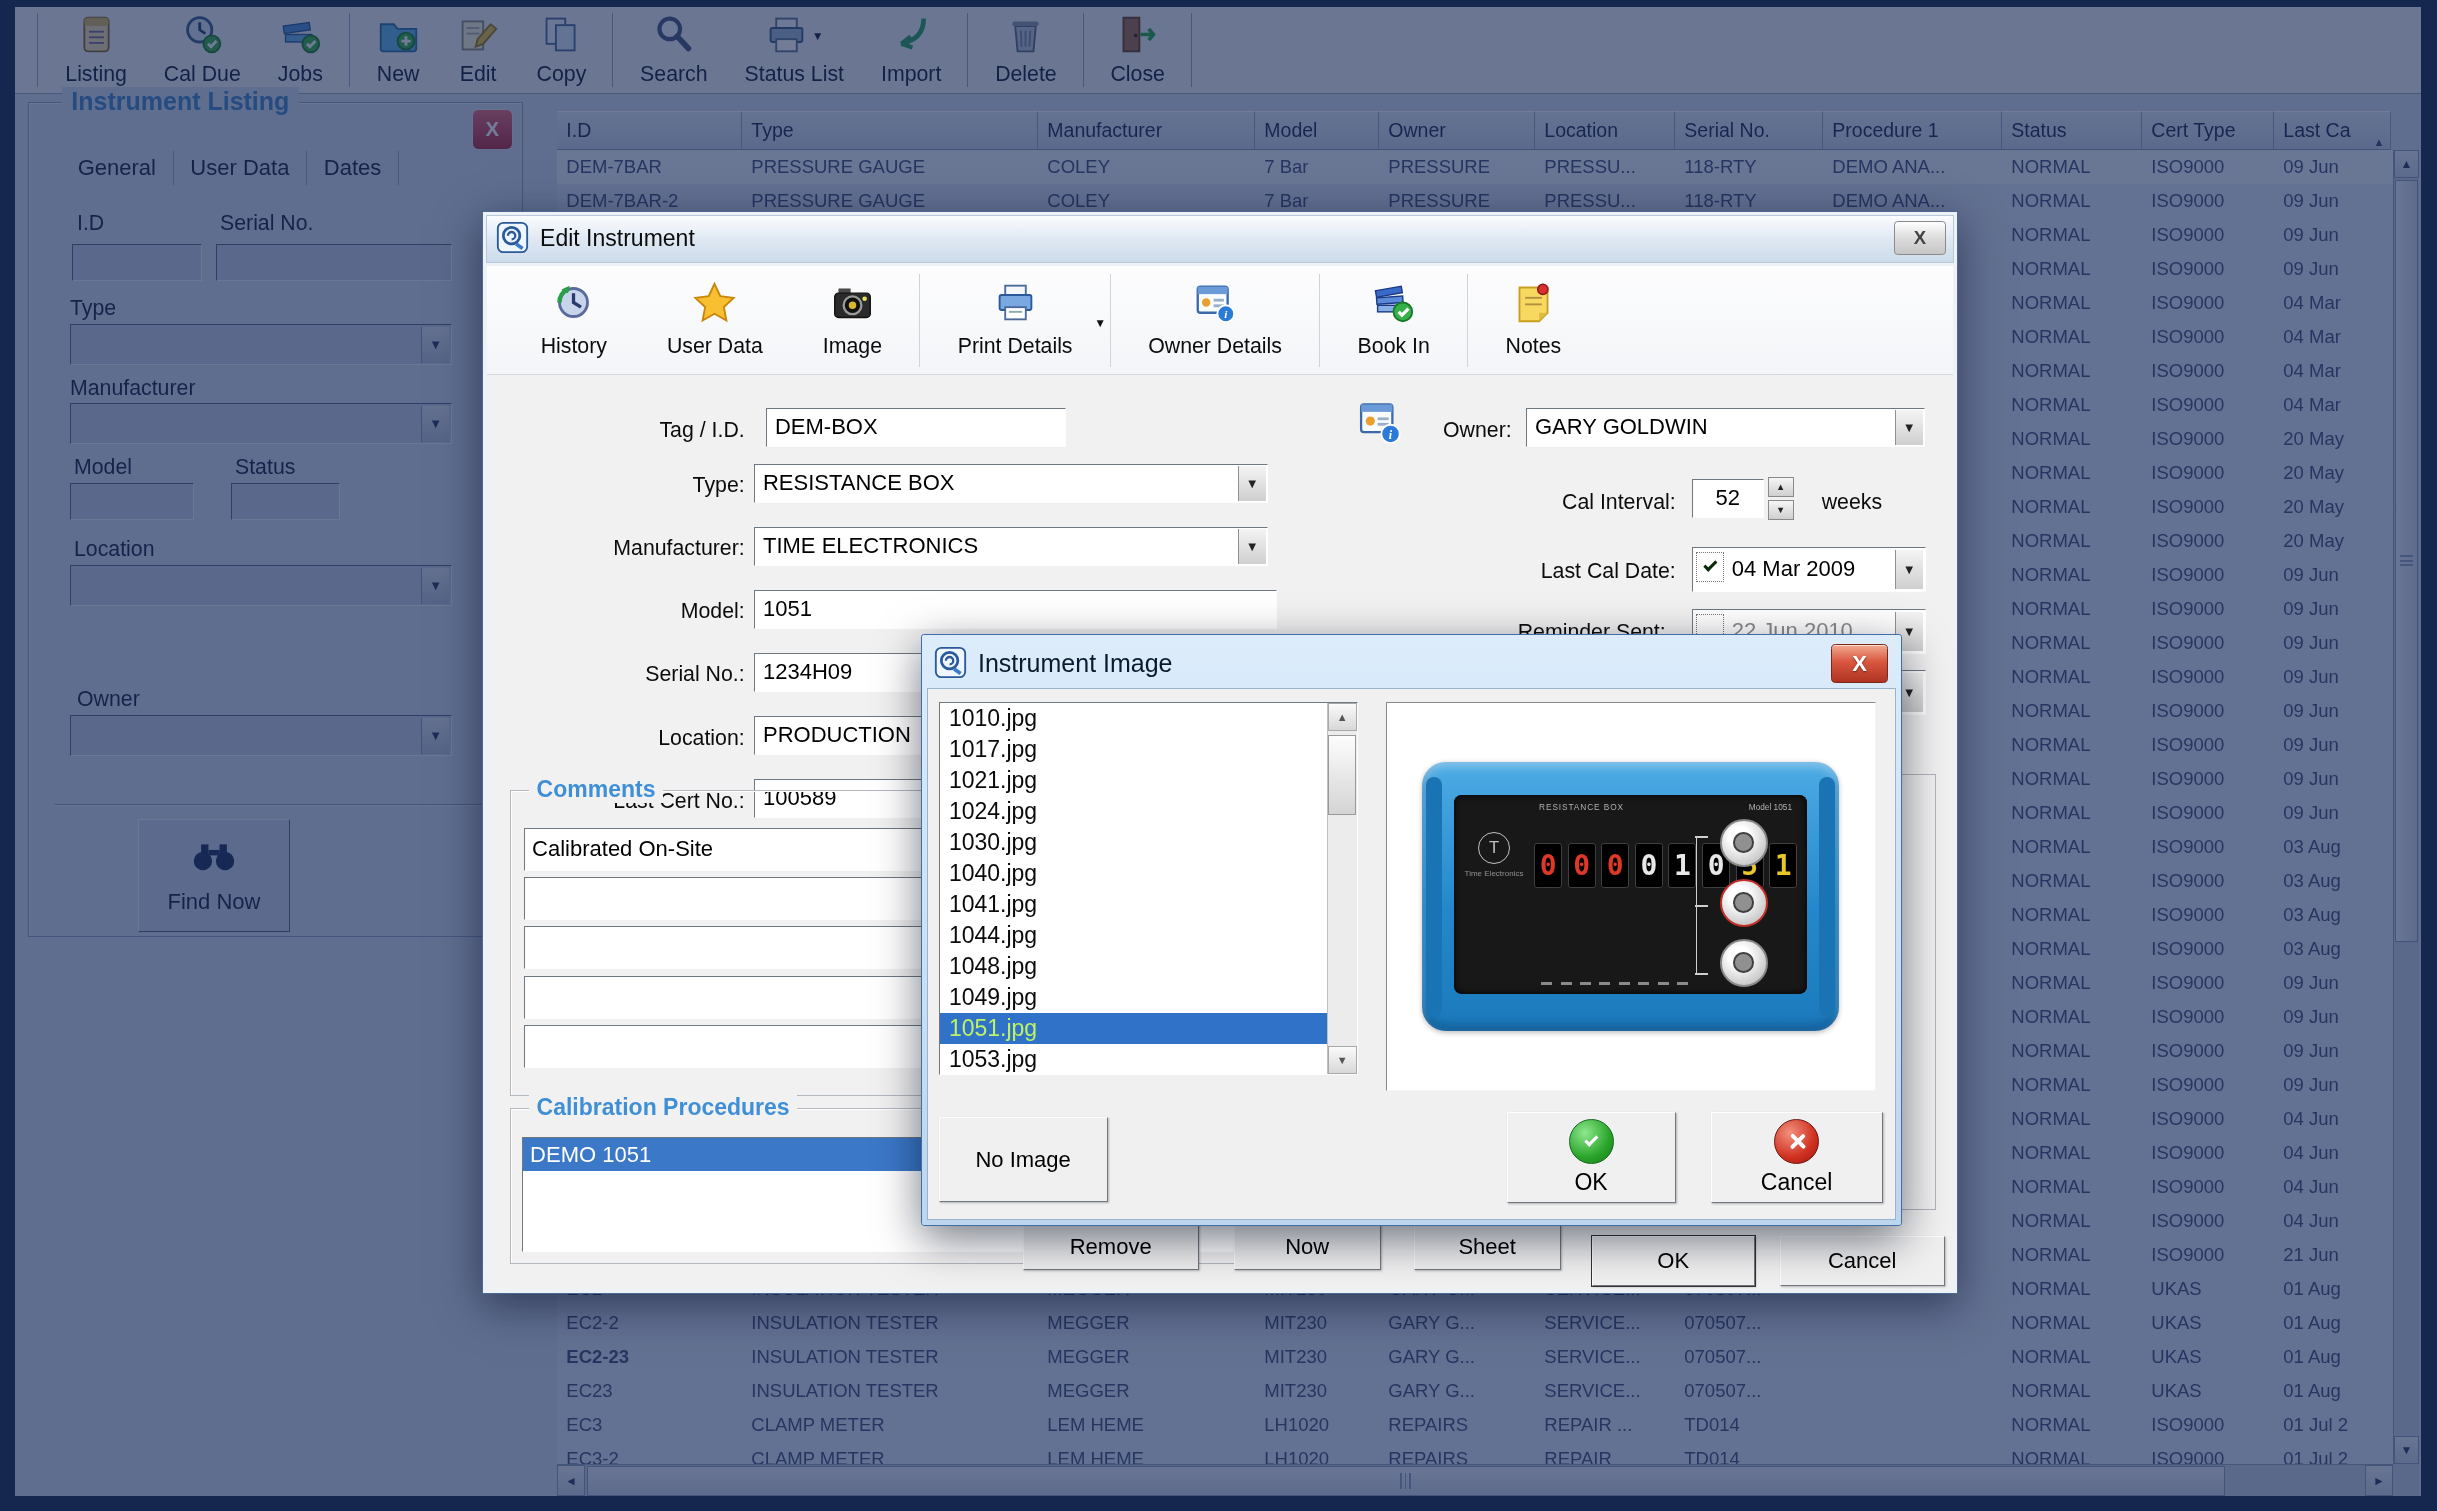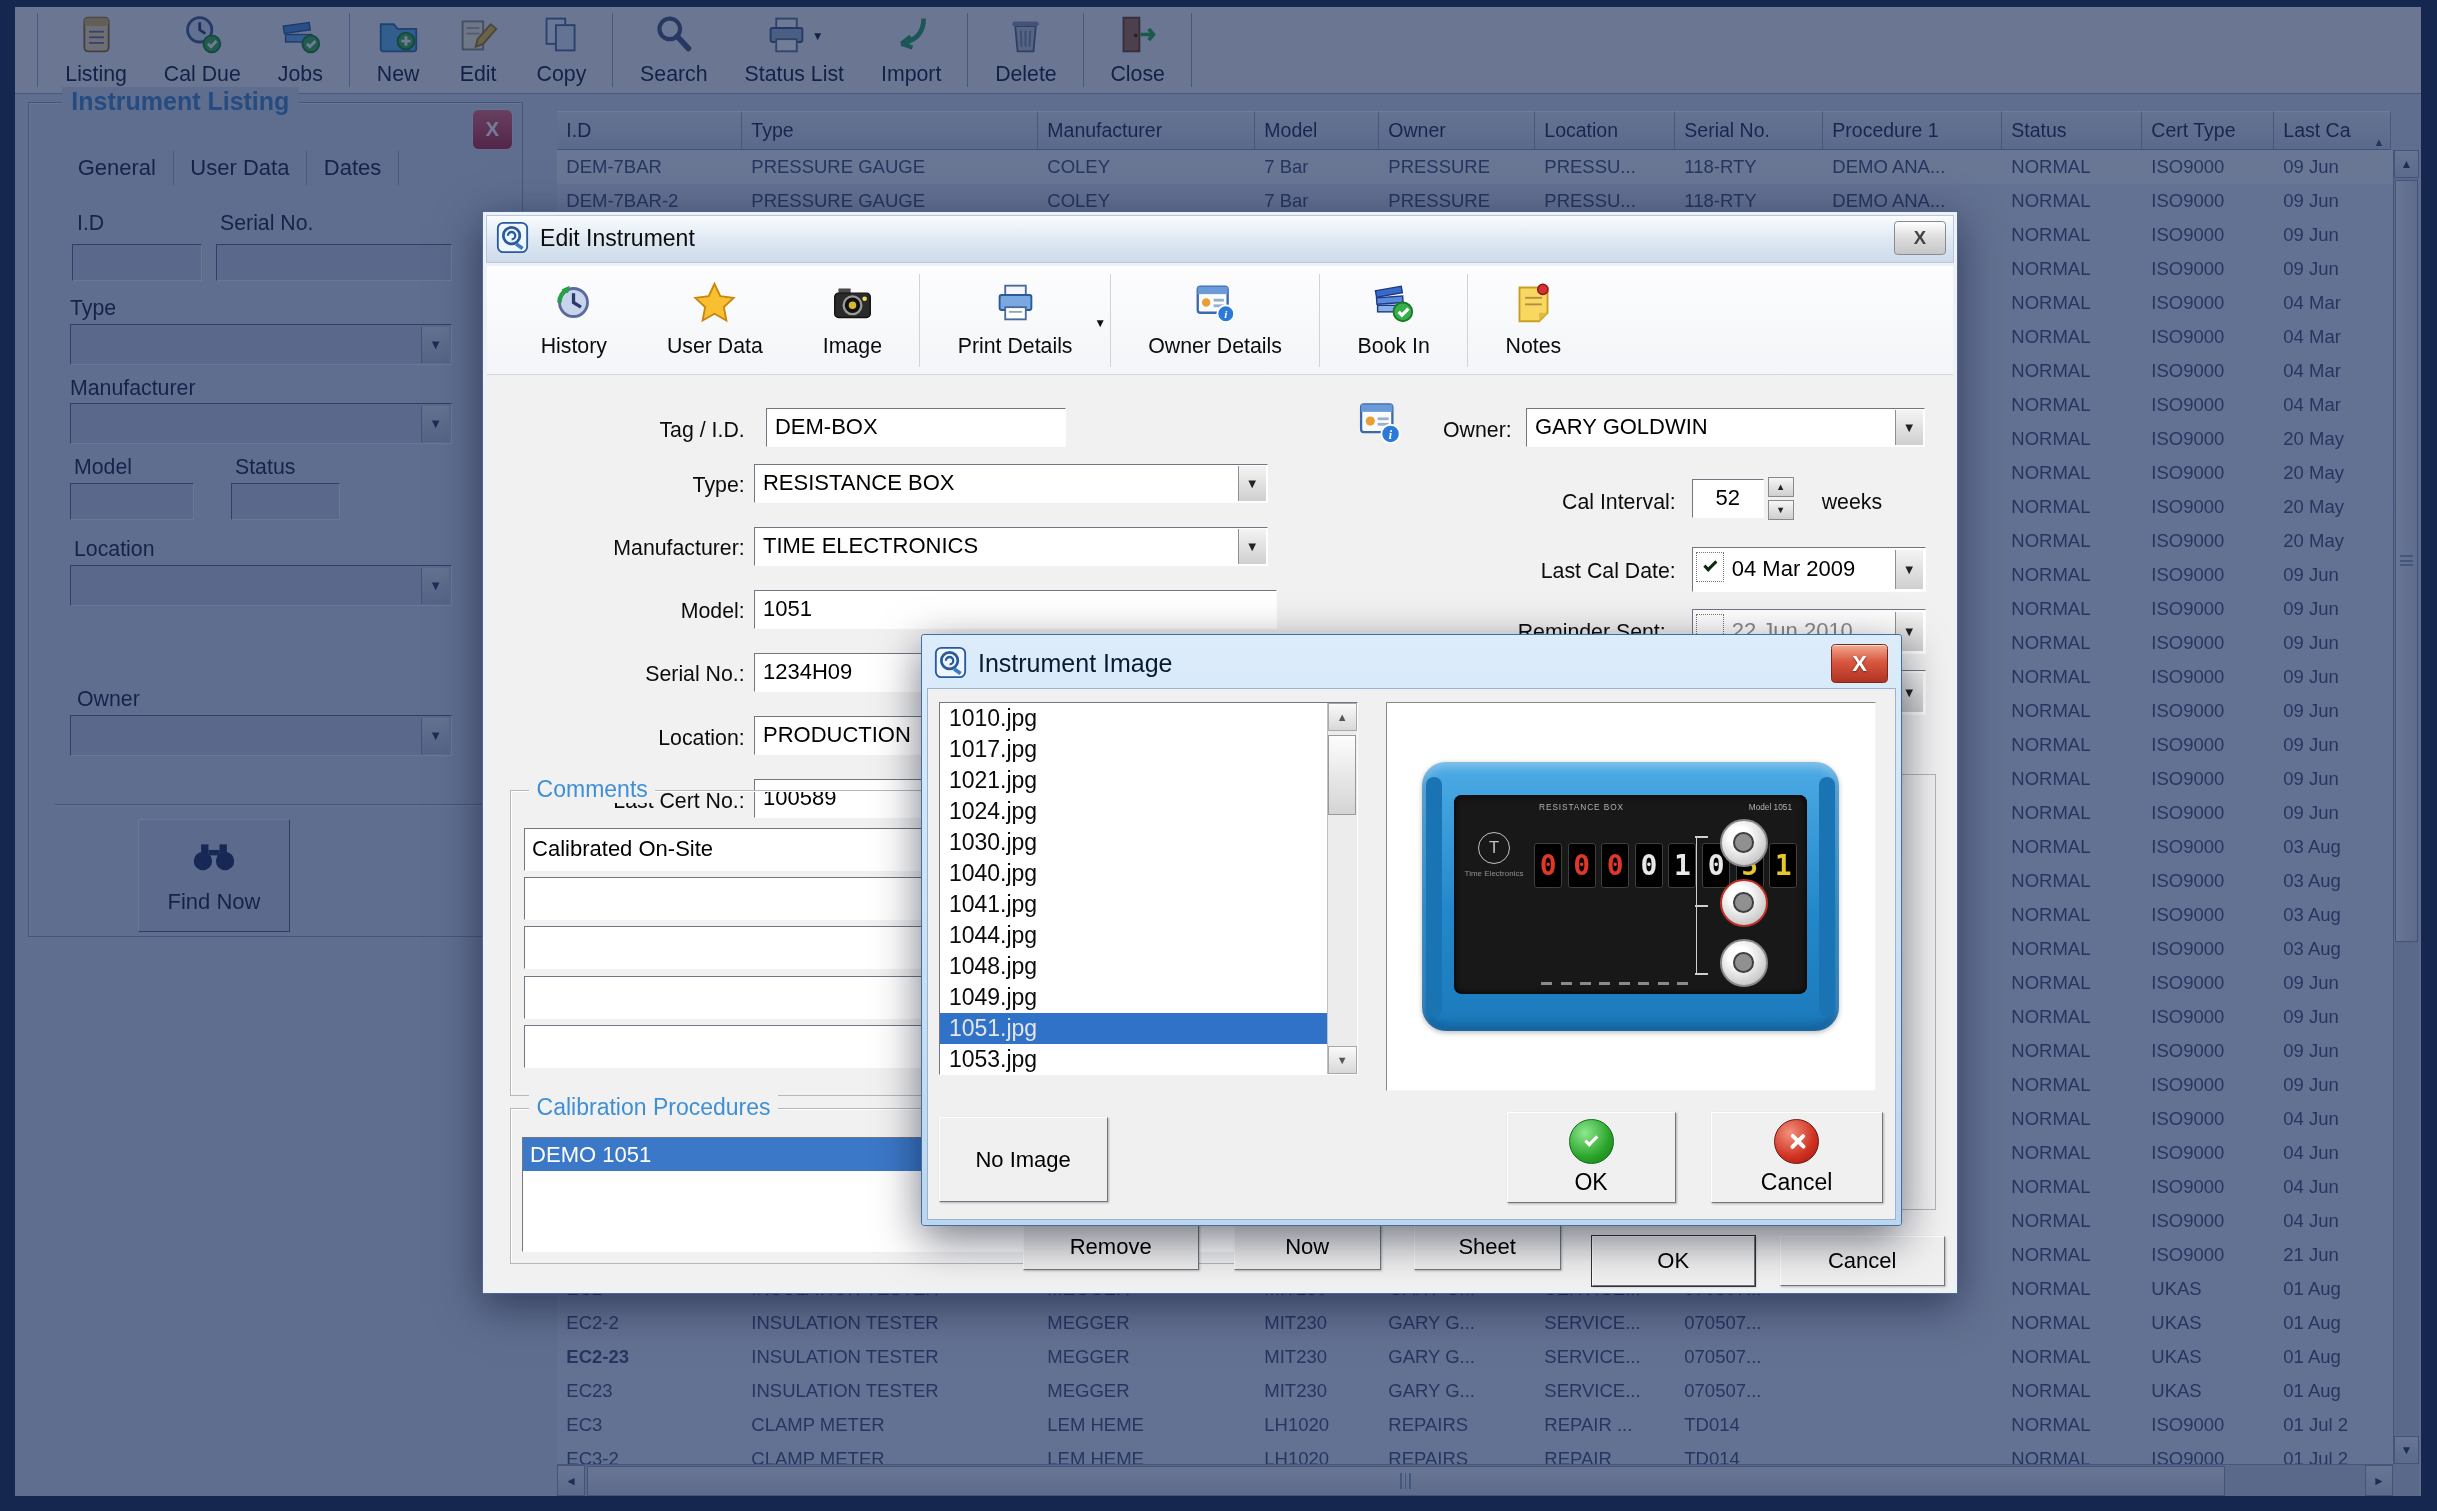--- a/index.html
+++ b/index.html
@@ -80,21 +80,21 @@
     box-shadow:0.9px 0.9px 1.9px rgba(0,0,0,.25);font-size:22px;color:#000;
     display:flex;align-items:center;justify-content:center;cursor:pointer;}
   .fi{position:absolute;height:39px;background:#fff;border:1.9px solid;border-color:#6f7780 #fdfdfd #fdfdfd #6f7780;
     font-size:22px;color:#000;padding:0 8.3px;line-height:35px;white-space:nowrap;overflow:hidden;}
   .fl{position:absolute;font-size:21.3px;color:#0c0c0c;text-align:right;width:204px;white-space:nowrap;}
   .dd{position:absolute;right:1.9px;top:1.9px;bottom:1.9px;width:28px;background:linear-gradient(#f4f4f4,#cfcfcf);
     border-left:0.9px solid #909090;display:flex;align-items:center;justify-content:center;
     font-size:13px;color:#222;cursor:pointer;}
   .grp{position:absolute;border:0.9px solid #b3b8bf;box-shadow:inset 0.9px 0.9px 0 #fff;}
   .grp-label{position:absolute;top:-15px;left:18.5px;background:#f1f1f1;padding:0 7.4px;
-    color:#3f8fd6;font-size:23px;white-space:nowrap;}
+    color:#3f8fd6;font-size:23px;white-space:nowrap;font-weight:bold;}
   .check{display:inline-block;width:13px;height:7.4px;border-left:3.7px solid #0a3a0a;
     border-bottom:3.7px solid #0a3a0a;transform:rotate(-45deg);margin-top:-3.7px;}
   .xbars{position:relative;width:18.5px;height:18.5px;}
   .xbars::before,.xbars::after{content:"";position:absolute;left:8.3px;top:0;width:3.7px;height:18.5px;
     background:#fff;border-radius:1.9px;}
   .xbars::before{transform:rotate(45deg);} .xbars::after{transform:rotate(-45deg);}
 
   
   .edlg{position:absolute;left:482px;top:211px;width:1476px;height:1083px;z-index:50;
     background:#eef2f7;border:0.9px solid #4a6a96;box-shadow:0 11px 41px rgba(0,8,35,.5);padding:2.8px;}
@@ -137,21 +137,21 @@
   .im-title{height:48px;display:flex;align-items:center;gap:11px;padding:0 7.4px;}
   .im-title .t{font-size:25px;color:#0a1a30;}
   .im-close{position:absolute;right:13px;top:9.3px;width:57px;height:39px;border-radius:4.6px;
     background:linear-gradient(#f2ab92,#d8573f 45%,#b03322);border:0.9px solid #7c2817;
     box-shadow:inset 0 0.9px 0 rgba(255,255,255,.6);display:flex;align-items:center;justify-content:center;cursor:pointer;}
   .im-close .x{color:#fff;font-weight:bold;font-size:22px;text-shadow:0 0.9px 1.9px rgba(0,0,0,.5);}
   .im-body{position:absolute;left:4.6px;right:4.6px;top:53px;bottom:4.6px;background:#f0f0f0;border:0.9px solid #98b2cf;}
   .flist{position:absolute;left:11px;top:13px;width:419px;height:373px;background:#fff;
     border:1.9px solid;border-color:#6f7780 #fdfdfd #fdfdfd #6f7780;overflow:hidden;}
   .f-item{height:31px;font-size:23px;line-height:31px;padding-left:9.3px;color:#0a0a0a;cursor:pointer;}
-  .f-item.sel{background:#2f72c8;color:#e5e5e5;}
+  .f-item.sel{background:#2f72c8;color:#bef264;}
   .f-scroll{position:absolute;right:0;top:0;bottom:0;width:30px;background:#ececec;border-left:0.9px solid #c0c0c0;}
   .f-up{position:absolute;top:0;left:0;right:0;height:28px;background:linear-gradient(#fafafa,#d8d8d8);
     border:0.9px solid #a8a8a8;font-size:11px;color:#555;display:flex;align-items:center;justify-content:center;cursor:pointer;}
   .f-thumb{position:absolute;top:32px;left:0.9px;right:0.9px;height:80px;
     background:linear-gradient(#fdfdfd,#d4d4d4);border:0.9px solid #999;cursor:pointer;}
   .f-down{position:absolute;bottom:0;left:0;right:0;height:28px;background:linear-gradient(#fafafa,#d8d8d8);
     border:0.9px solid #a8a8a8;font-size:11px;color:#555;display:flex;align-items:center;justify-content:center;cursor:pointer;}
   .preview{position:absolute;left:458px;top:13px;width:490px;height:389px;background:#fff;
     border:1.9px solid;border-color:#8a8a8a #f4f4f4 #f4f4f4 #8a8a8a;display:flex;align-items:center;justify-content:center;}
   .icon-btn{position:absolute;display:flex;flex-direction:column;align-items:center;justify-content:center;gap:5.6px;}

